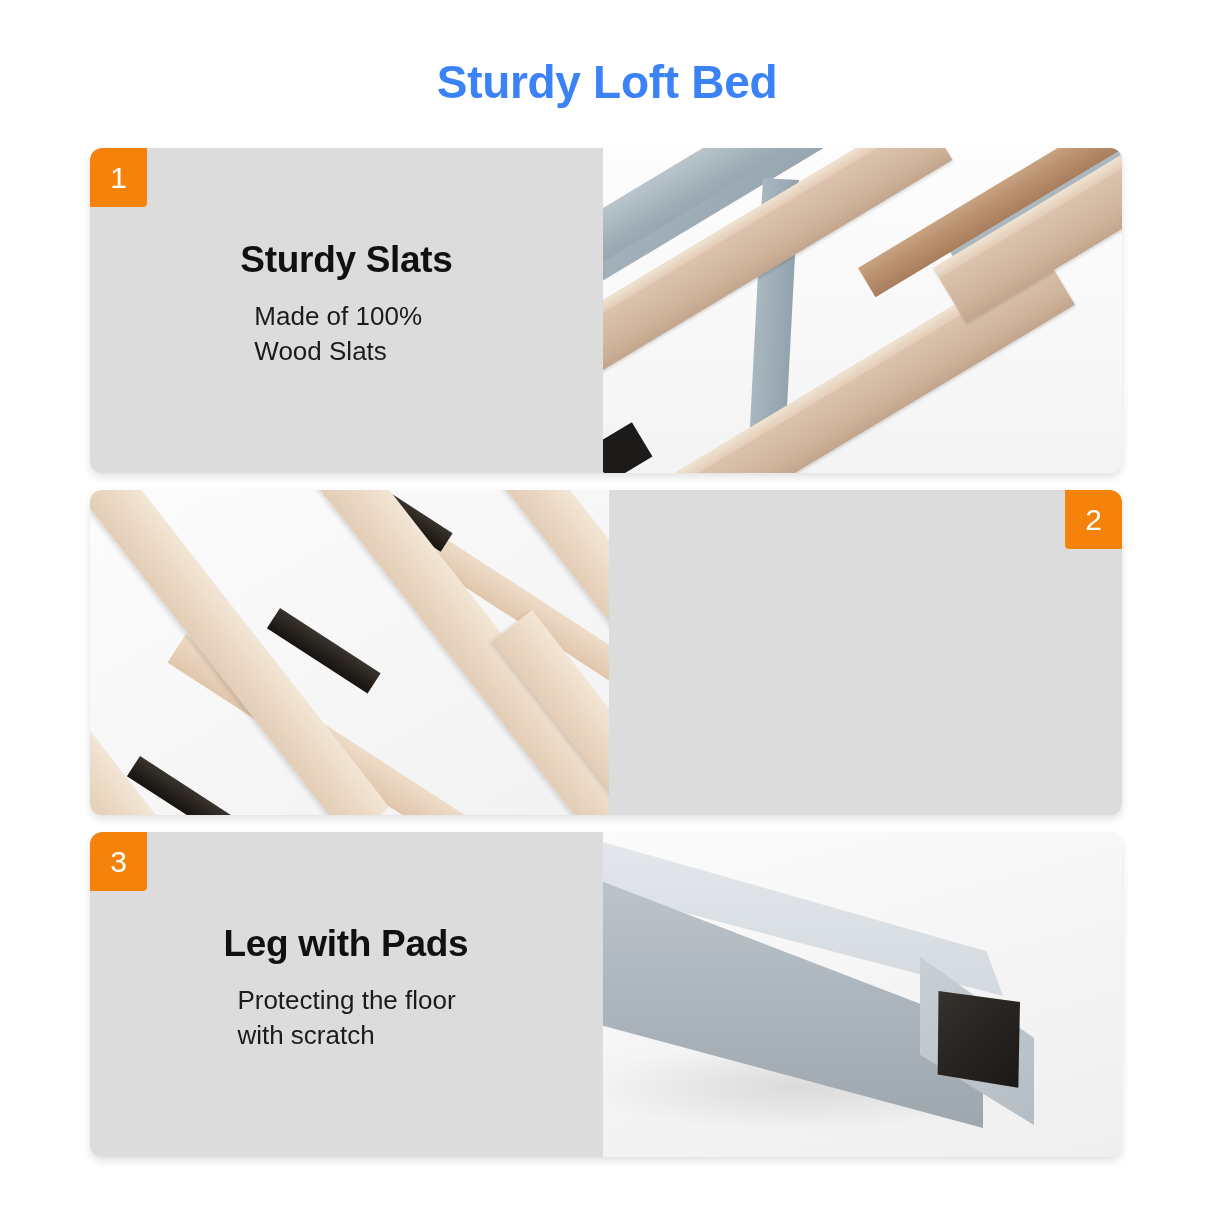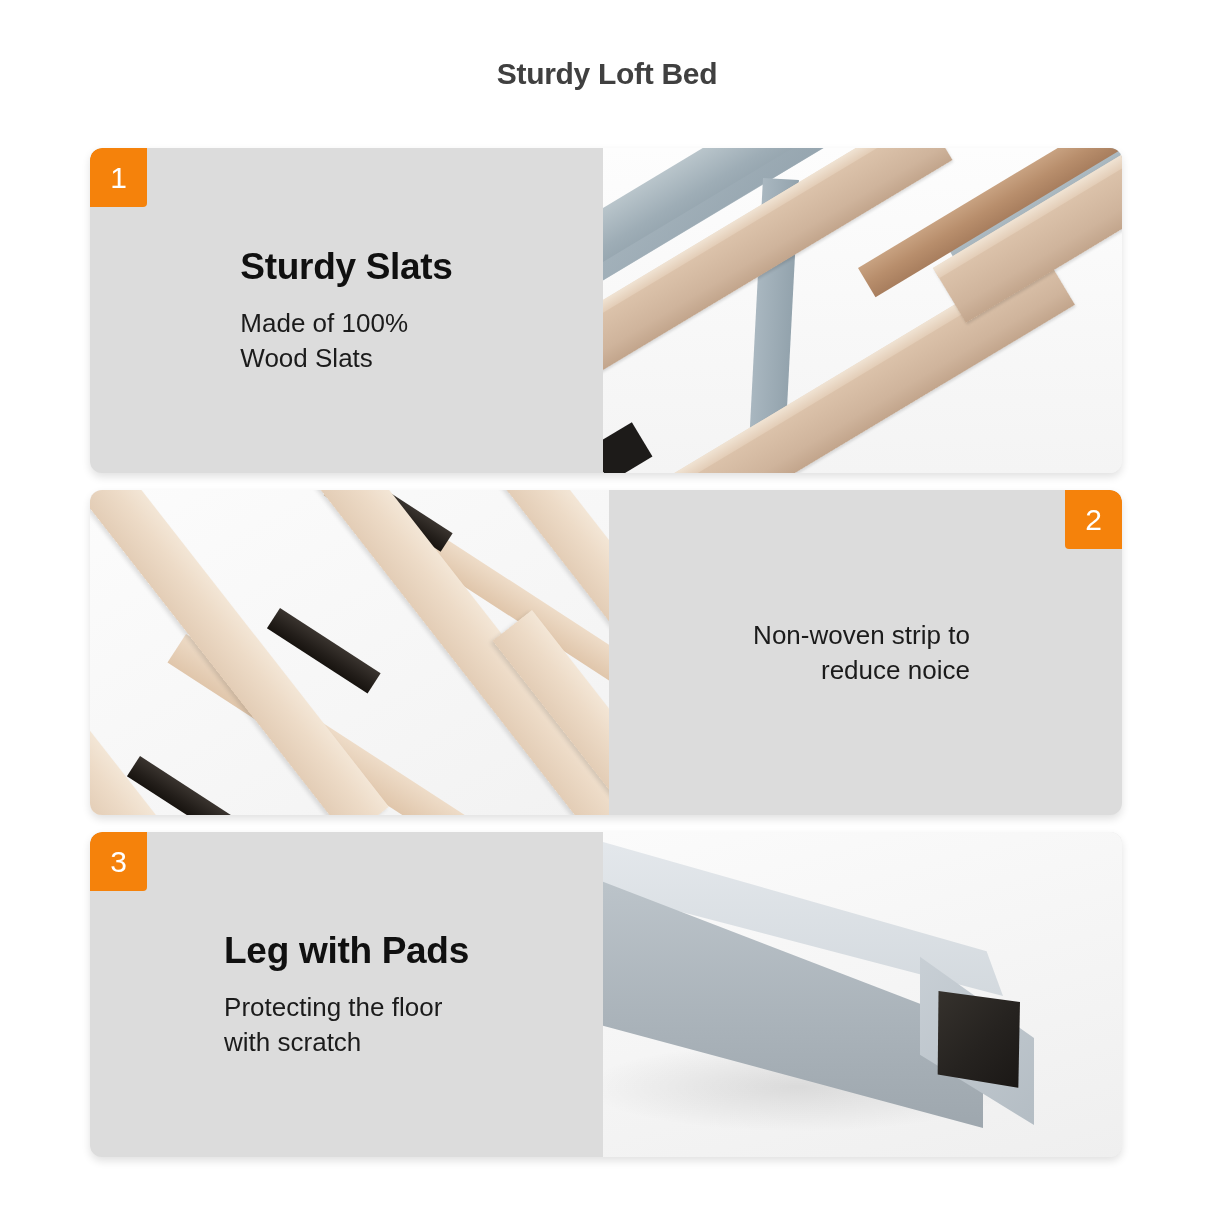--- a/index.html
+++ b/index.html
@@ -22,24 +22,24 @@
     background: #ffffff;
   }
 
   
   .page-title {
     position: absolute;
     top: 57px;
     left: 0;
     width: 100%;
     text-align: center;
-    font-size: 30px;
+    font-size: 46px;
     font-weight: bold;
     letter-spacing: -0.3px;
-    color: #404040;
+    color: #3b82f6;
     line-height: 1.1;
   }
 
   
   .panels {
     position: absolute;
     left: 90px;
     top: 148px;
     width: 1032px;
   }
@@ -91,21 +91,21 @@
     color: #101010;
     letter-spacing: -0.3px;
     line-height: 1.15;
     margin: 0 0 18px 0;
   }
   .panel-sub {
     font-size: 26px;
     font-weight: normal;
     color: #1b1b1b;
     line-height: 1.32;
-    margin: 0;
+    margin: 14px;
     white-space: pre-line;
   }
 
   
   .badge {
     position: absolute;
     width: 57px;
     height: 59px;
     background: #f5820b;
     color: #ffffff;
@@ -269,22 +269,20 @@
 
         <div class="bar pale-slat" style="left:28px; top:-30px; width:440px; height:52px; transform:rotate(52deg);"></div>
         <div class="bar pale-slat" style="left:268px; top:-40px; width:470px; height:54px; transform:rotate(52deg);"></div>
         <div class="bar pale-slat" style="left:-88px; top:128px; width:440px; height:52px; transform:rotate(52deg);"></div>
         <div class="bar pale-slat" style="left:430px; top:-64px; width:300px; height:50px; transform:rotate(52deg);"></div>
         <div class="bar pale-slat" style="left:442px; top:120px; width:260px; height:50px; transform:rotate(52deg);"></div>
       </div>
 
       <div class="panel-text">
         <div class="txt-block right">
-          <div class="panel-sub">Non-woven strip to
-reduce noice</div>
         </div>
       </div>
     </div>
 
     <div class="panel">
 
       <div class="badge tl">
         <span>3</span>
       </div>
 

